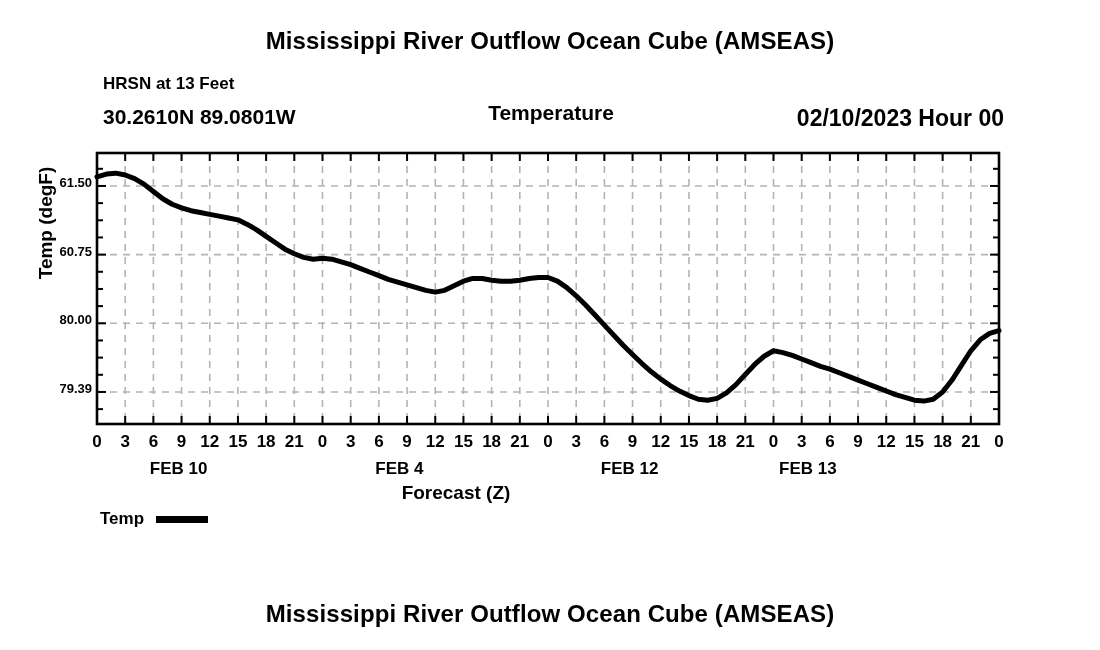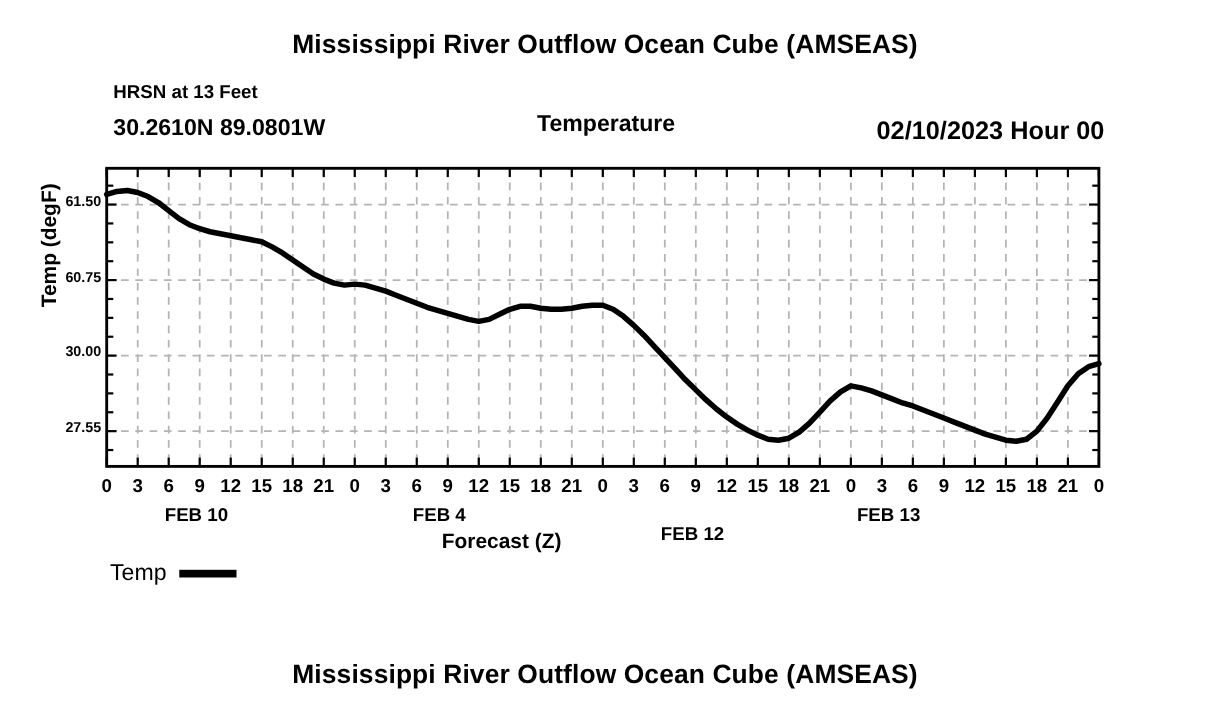--- a/index.html
+++ b/index.html
@@ -20,41 +20,41 @@
   .ytick{position:absolute;right:0;font-size:13px;font-weight:bold;text-align:right;
          width:70px;}
   .ytick-wrap{position:absolute;left:22px;top:0;width:70px;height:650px;}
   .xtick{position:absolute;font-size:17px;font-weight:bold;text-align:center;
          width:30px;top:432px;}
   .daylabel{position:absolute;font-size:17px;font-weight:bold;
             width:120px;top:459px;}
   .xaxis-title{position:absolute;left:0;top:482px;width:912px;text-align:center;
                font-size:19px;font-weight:bold;}
   .legend{position:absolute;left:100px;top:509px;display:flex;align-items:center;gap:12px;}
-  .legend-label{font-size:21px;font-weight:normal;}
+  .legend-label{font-size:17px;font-weight:bold;}
   .legend-swatch{width:52px;height:7px;background:#000000;display:block;}
   svg{position:absolute;left:0;top:0;}
 </style>
 </head>
 <body>
 
 <div class="title-top">Mississippi River Outflow Ocean Cube (AMSEAS)</div>
 
 <div class="hdr-left1">HRSN at 13 Feet</div>
 <div class="hdr-left2">30.2610N  89.0801W</div>
 <div class="hdr-center">Temperature</div>
 <div class="hdr-right">02/10/2023 Hour 00</div>
 
 <div class="ylabel">Temp (degF)</div>
 
 <div class="ytick-wrap" id="ytick-wrap">
     <div class="ytick" style="top: 174.959px;">61.50</div>
     <div class="ytick" style="top: 243.625px;">60.75</div>
-    <div class="ytick" style="top: 312.291px;">30.00</div>
-    <div class="ytick" style="top: 380.956px;">27.55</div>
+    <div class="ytick" style="top: 312.291px;">80.00</div>
+    <div class="ytick" style="top: 380.956px;">79.39</div>
   </div>
 
 <svg id="chart-svg" width="1100" height="650">
     <line x1="97" x2="999" y1="185.9594594594594" y2="185.9594594594594" stroke="#b4b4b4" stroke-width="1.6" stroke-dasharray="7,6"></line>
     <line x1="97" x2="999" y1="254.62499999999991" y2="254.62499999999991" stroke="#b4b4b4" stroke-width="1.6" stroke-dasharray="7,6"></line>
     <line x1="97" x2="999" y1="323.29054054054046" y2="323.29054054054046" stroke="#b4b4b4" stroke-width="1.6" stroke-dasharray="7,6"></line>
     <line x1="97" x2="999" y1="391.956081081081" y2="391.956081081081" stroke="#b4b4b4" stroke-width="1.6" stroke-dasharray="7,6"></line>
     <line x1="125.1875" x2="125.1875" y1="153" y2="424" stroke="#b4b4b4" stroke-width="1.6" stroke-dasharray="7,6"></line>
     <line x1="153.375" x2="153.375" y1="153" y2="424" stroke="#b4b4b4" stroke-width="1.6" stroke-dasharray="7,6"></line>
     <line x1="181.5625" x2="181.5625" y1="153" y2="424" stroke="#b4b4b4" stroke-width="1.6" stroke-dasharray="7,6"></line>
@@ -217,21 +217,21 @@
     <div class="xtick" style="left: 843.062px;">9</div>
     <div class="xtick" style="left: 871.25px;">12</div>
     <div class="xtick" style="left: 899.438px;">15</div>
     <div class="xtick" style="left: 927.625px;">18</div>
     <div class="xtick" style="left: 955.812px;">21</div>
     <div class="xtick" style="left: 984px;">0</div>
   </div>
 <div id="day-wrap">
     <div class="daylabel" style="left: 149.75px;">FEB 10</div>
     <div class="daylabel" style="left: 375.25px;">FEB 4</div>
-    <div class="daylabel" style="left: 600.75px; margin-top: 17px;">FEB 12</div>
+    <div class="daylabel" style="left: 600.75px;">FEB 12</div>
     <div class="daylabel" style="left: 779px;">FEB 13</div>
   </div>
 
 <div class="xaxis-title">Forecast (Z)</div>
 
 <div class="legend">
   <span class="legend-label">Temp</span>
   <span class="legend-swatch"></span>
 </div>
 

